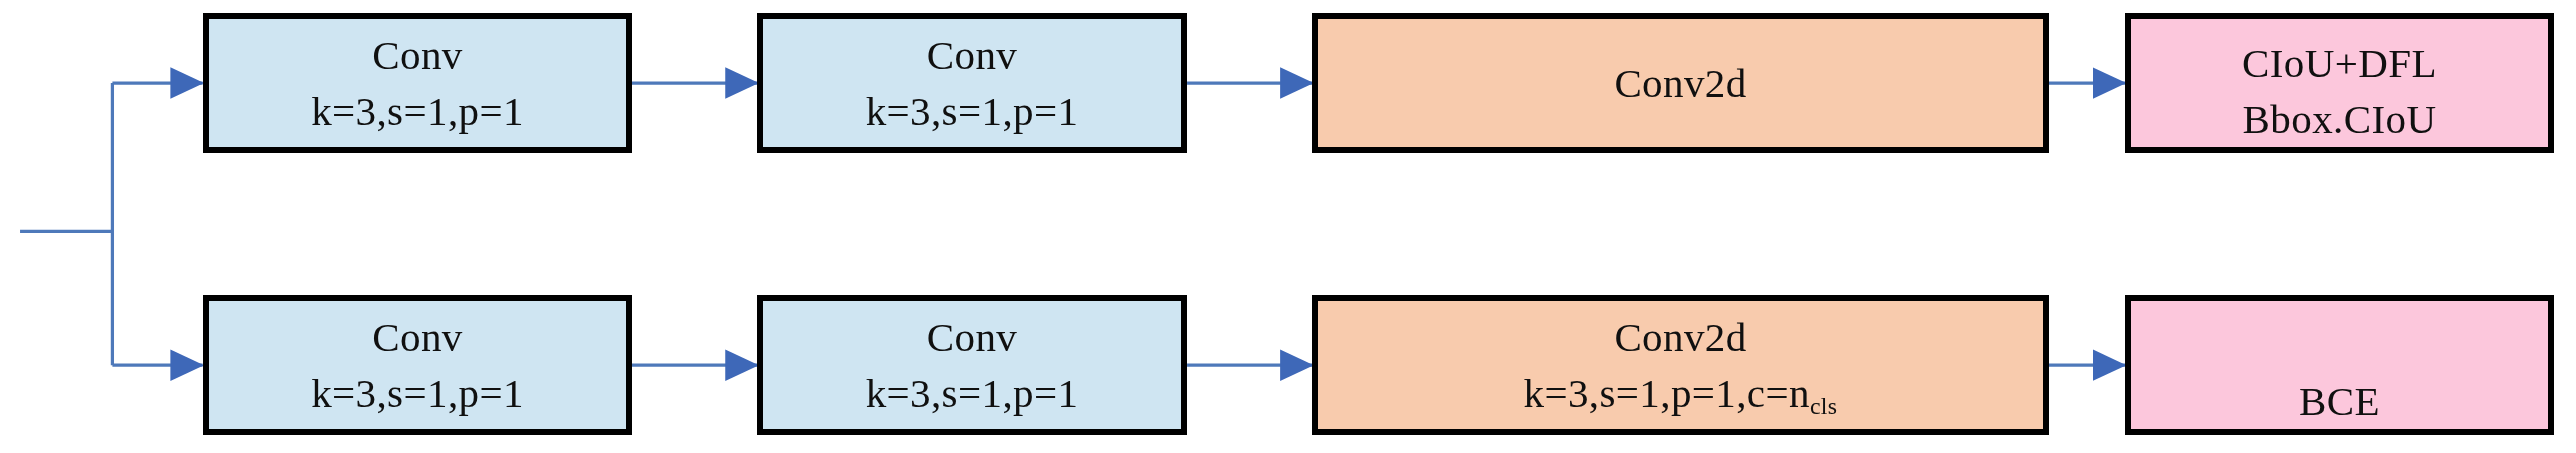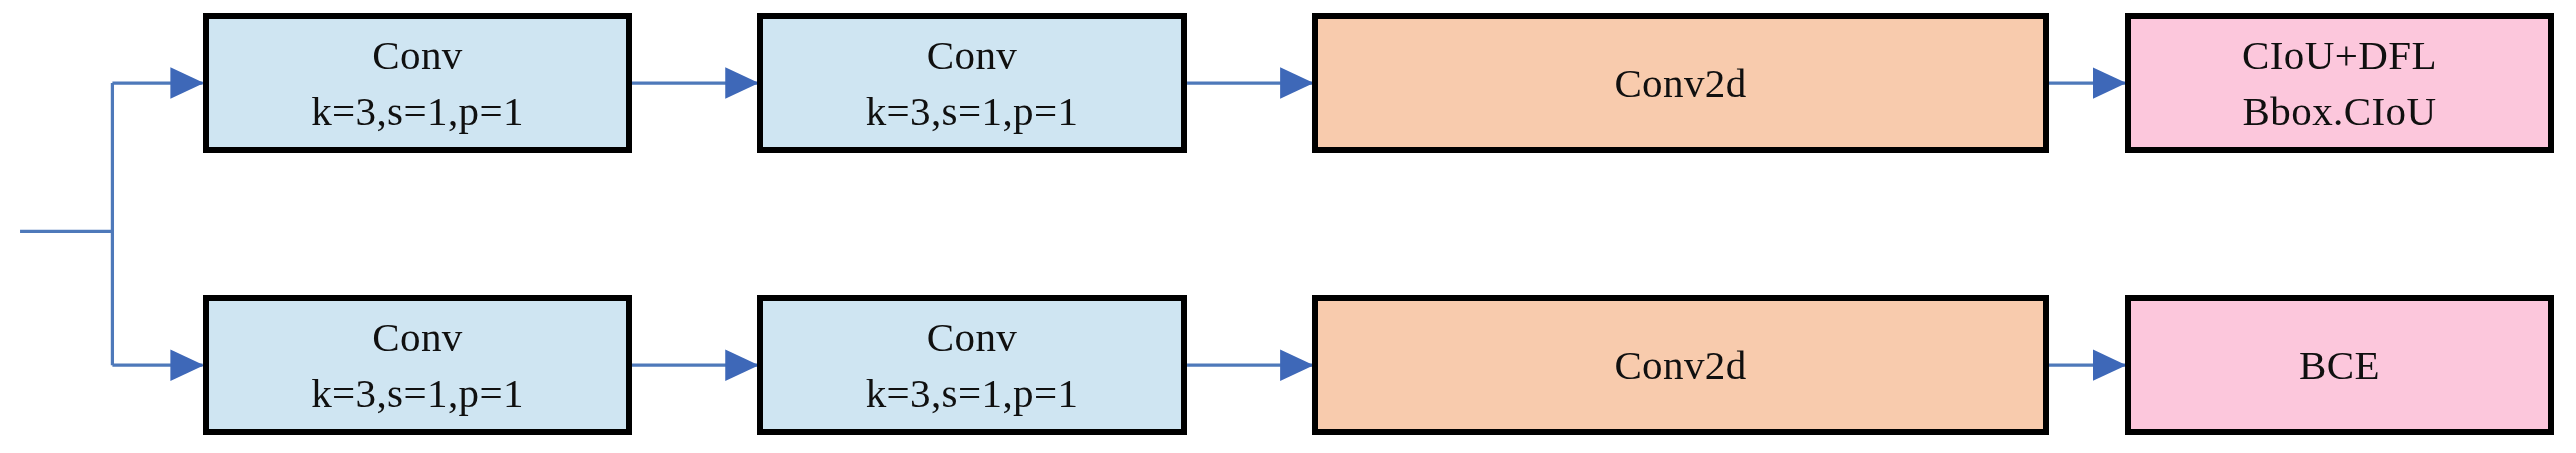--- a/index.html
+++ b/index.html
@@ -49,21 +49,21 @@
     color: #101010;
     font-size: 41px;
     line-height: 56px;
     letter-spacing: 0.4px;
   }
   .node .l1, .node .l2 {
     white-space: nowrap;
   }
   .node.conv   { background: var(--conv-fill, #CFE5F2); }
   .node.conv2d { background: var(--conv2d-fill, #F8CBAD); }
-  .node.loss   { background: var(--loss-fill, #FCC7DC); }
+  .node.loss   { background: var(--loss-fill, #FCC7DC); justify-content: flex-end; }
   .node sub {
     font-size: 0.58em;
     line-height: 0;
     vertical-align: -0.28em;
   }
   
   .row-top .node    { top: 13px; }
   .row-bottom .node { top: 295px; }
   
   .node.c1 { left: 203px;  width: 429px; }
@@ -120,20 +120,21 @@
     <div class="node conv c1">
       <div class="l1">Conv</div>
       <div class="l2">k=3,s=1,p=1</div>
     </div>
     <div class="node conv c2">
       <div class="l1">Conv</div>
       <div class="l2">k=3,s=1,p=1</div>
     </div>
     <div class="node conv2d c3">
       <div class="l1">Conv2d</div>
+      <div class="l2"><span>k=3,s=1,p=1,c=n</span><sub>cls</sub></div>
     </div>
     <div class="node loss c4">
       <div class="l1">BCE</div>
     </div>
   </div>
 
 </div>
 
 
 </body></html>

